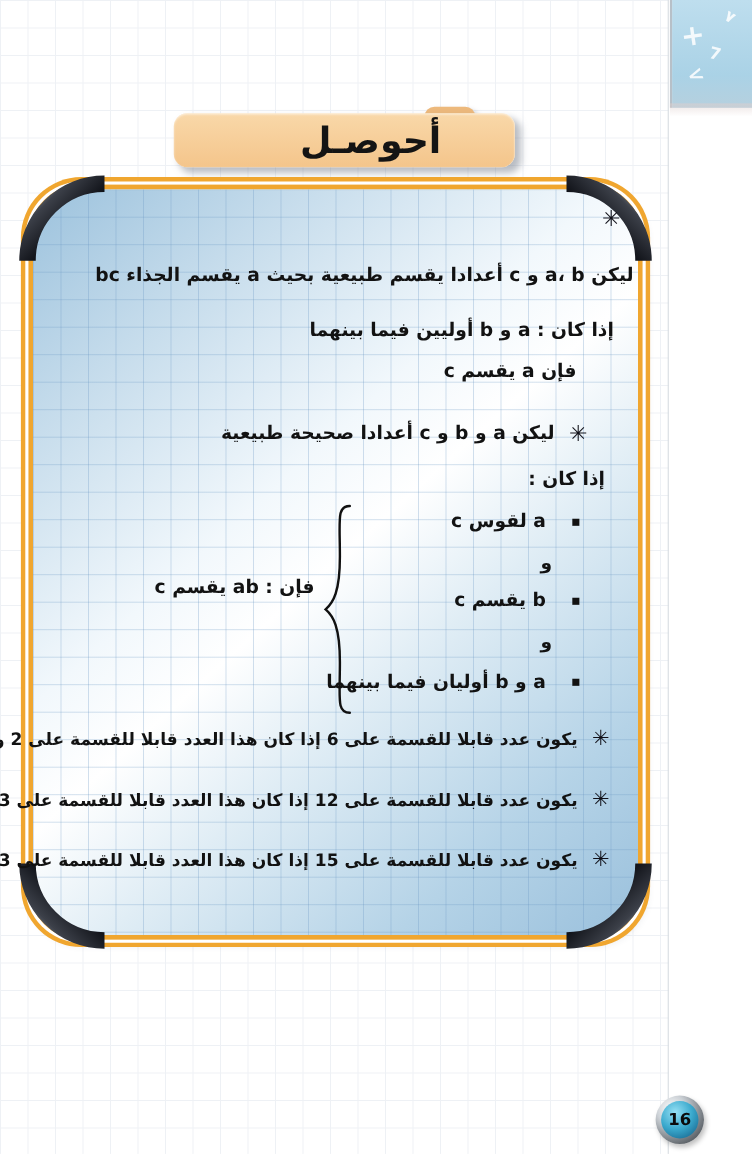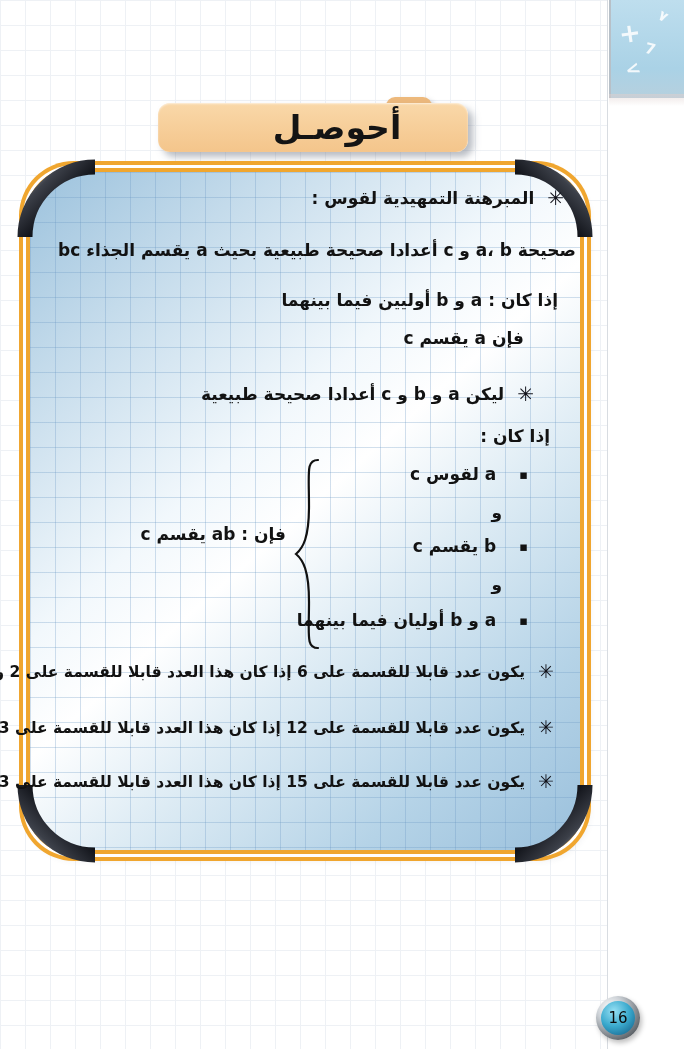--- a/index.html
+++ b/index.html
@@ -97,21 +97,21 @@
     position:absolute;left:596px;top:996px;width:44px;height:44px;border-radius:50%;
     background:radial-gradient(circle at 32% 28%,#ffffff 0%,#cdd2d7 30%,#8a9096 58%,#2c3136 100%);
     display:flex;align-items:center;justify-content:center;
     box-shadow:2px 3px 5px rgba(0,0,0,.25);
   }
   .pn-core{
     width:34px;height:34px;border-radius:50%;
     background:radial-gradient(circle at 38% 30%,#96e0f4 0%,#3aa9cd 48%,#0f5680 100%);
     display:flex;align-items:center;justify-content:center;
   }
-  .pn-text{font-size:15px;font-weight:normal;color:#0b0b0b;text-align:right;}
+  .pn-text{font-size:15px;font-weight:bold;color:#0b0b0b;text-align:right;}
 </style>
 </head>
 <body>
 
 <div class="grid-area"></div>
 <div class="v-divider"></div>
 
 <div class="corner-art">
   <span class="doodle d1">+</span>
   <span class="doodle d2">7</span>
@@ -147,23 +147,22 @@
     <path d="M 79 9 A 70 70 0 0 0 9 79" fill="none" stroke="url(#mg)" stroke-width="15"></path>
   </svg>
   <svg class="corner-svg c-br" viewBox="0 0 80 80">
     <path d="M 79 9 A 70 70 0 0 0 9 79" fill="none" stroke="url(#mg)" stroke-width="15"></path>
   </svg>
 
   <div class="content">
 
     <div class="line flexline s1-head">
       <span class="star">✳</span>
-      <span>المبرهنة التمهيدية لقوس :</span>
-    </div>
-    <div class="line s1-l1">صحيحة a، b و c أعدادا صحيحة طبيعية بحيث a يقسم الجذاء bc</div>
+    </div>
+    <div class="line s1-l1">ليكن a، b و c أعدادا يقسم طبيعية بحيث a يقسم الجذاء bc</div>
     <div class="line s1-l2">إذا كان : a و b أوليين فيما بينهما</div>
     <div class="line s1-l3">فإن a يقسم c</div>
 
     <div class="line flexline s2-head">
       <span class="star">✳</span>
       <span>ليكن a و b و c أعدادا صحيحة طبيعية</span>
     </div>
     <div class="line s2-intro">إذا كان :</div>
 
     <div class="line flexline blt1">

